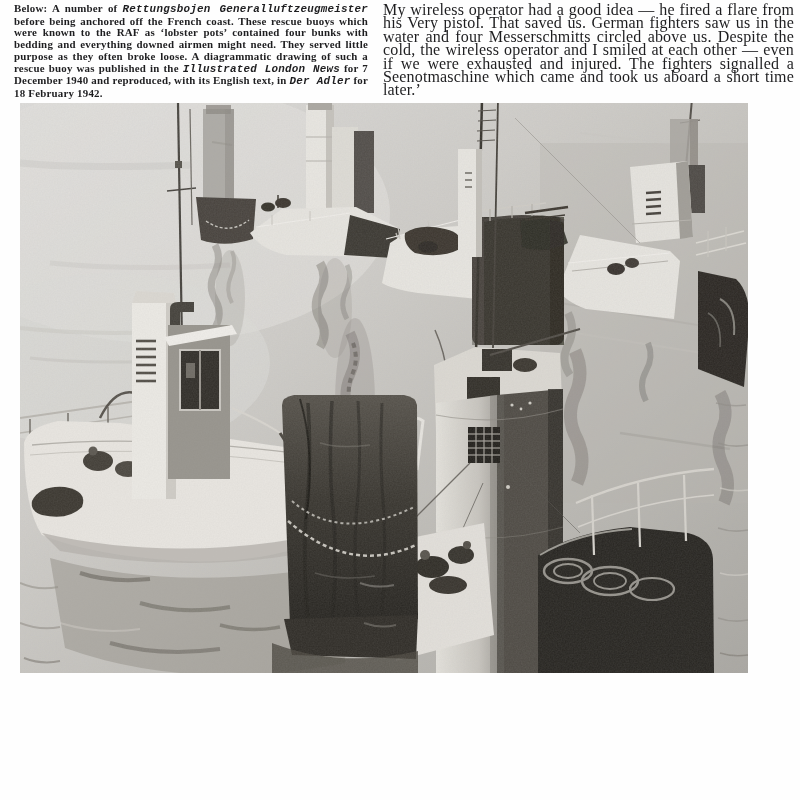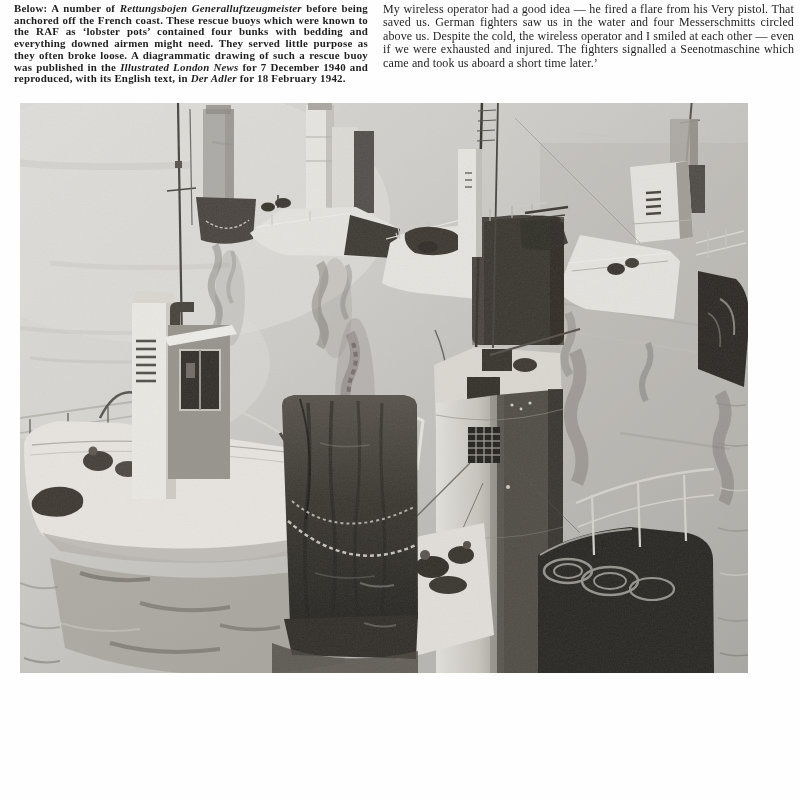--- a/index.html
+++ b/index.html
@@ -9,24 +9,24 @@
     font-family:"Liberation Serif","DejaVu Serif",serif;
     color:#1e1e20;
     position:relative;
     overflow:hidden;
   }
   .caption-left{
     position:absolute;left:14px;top:3px;width:354px;
     font-size:10.9px;line-height:11.7px;font-weight:700;
     text-align:justify;margin:0;letter-spacing:0.02em;
   }
-  .caption-left i{font-style:italic;}
+  .caption-left i{font-style:italic;font-family:Liberation Mono, monospace;}
   .quote-right{
     position:absolute;left:383px;top:3px;width:411px;
-    font-size:12px;line-height:13.4px;font-weight:400;
+    font-size:16px;line-height:13.4px;font-weight:400;
     text-align:justify;margin:0;letter-spacing:0.01em;
   }
   figure.photo{
     position:absolute;left:20px;top:103px;width:728px;height:570px;
     margin:0;padding:0;
   }
   figure.photo svg{display:block;width:728px;height:570px;}
 </style>
 </head>
 <body>

